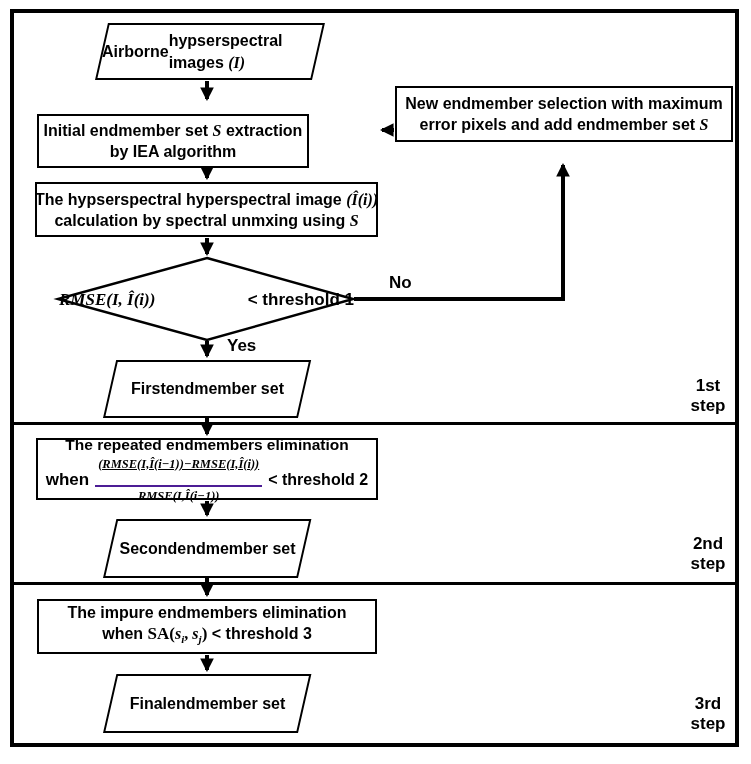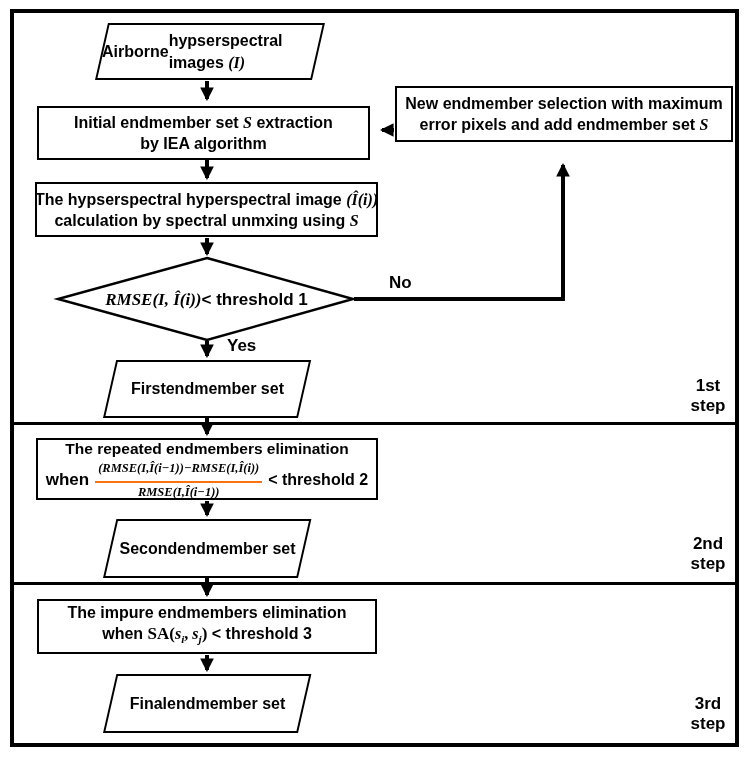--- a/index.html
+++ b/index.html
@@ -25,35 +25,35 @@
                transform:skewX(-12.8deg);transform-origin:left bottom;}
   .pgram-label{position:absolute;left:0;top:0;right:0;bottom:0;
                display:flex;justify-content:center;align-items:center;
                font-weight:bold;font-size:16px;line-height:22px;transform:translateX(7px);}
 
   .mi{font-family:"Liberation Serif",serif;font-style:italic;font-weight:bold;}
   .mup{font-family:"Liberation Serif",serif;font-style:normal;font-weight:bold;}
   sub.mi{font-size:0.7em;}
 
   .decision-label{position:absolute;left:59px;top:260px;width:295px;height:80px;z-index:2;
-                  display:flex;justify-content:center;align-items:center;
+                  display:flex;justify-content:space-between;align-items:center;
                   font-weight:bold;font-size:17px;white-space:nowrap;}
 
   .edge-label{position:absolute;z-index:2;font-weight:bold;font-size:17px;}
   #label-yes{left:227px;top:336px;}
   #label-no{left:369px;top:273px;margin-left:20px;}
 
   .step-label{position:absolute;left:678px;width:60px;z-index:2;text-align:center;
               font-weight:bold;font-size:17px;line-height:20px;}
   #step-1{top:376px;} #step-2{top:534px;} #step-3{top:694px;}
 
   .frac{display:inline-flex;flex-direction:column;align-items:center;
         font-family:"Liberation Serif",serif;font-style:italic;font-weight:bold;
         font-size:12.5px;line-height:16px;margin:0 6px;}
-  .frac .num{padding:0 3px 5px 3px;border-bottom:2px solid #f97316;white-space:nowrap;}
+  .frac .num{padding:0 3px 13px 3px;border-bottom:2px solid #4c1d95;white-space:nowrap;text-decoration:underline;}
   .frac .den{padding-top:1px;white-space:nowrap;}
   .when-row{display:flex;align-items:center;justify-content:center;margin-top:2px;}
 </style>
 </head>
 <body>
 
 <div id="canvas">
 
   <div class="frame"></div>
   <div class="divider" id="divider-1"></div>
@@ -79,21 +79,21 @@
   </svg>
 
   <div class="pgram" style="left:95px;top:23px;width:217px;height:57px">
     <div class="pgram-shape"></div>
     <div class="pgram-label">
       <div class="tline">Airborne</div>
       <div class="tline"><span>hypserspectral images </span><span class="mi">(I)</span></div>
     </div>
   </div>
 
-  <div class="box" style="left:37px;top:106px;width:333px;height:54px">
+  <div class="box" style="left:37px;top:114px;width:272px;height:54px">
     <div class="tline"><span>Initial endmember set </span><span class="mi">S</span><span> extraction</span></div>
     <div class="tline">by IEA algorithm</div>
   </div>
 
   <div class="box" style="left:395px;top:86px;width:338px;height:56px">
     <div class="tline">New endmember selection with maximum</div>
     <div class="tline"><span>error pixels and add endmember set </span><span class="mi">S</span></div>
   </div>
 
   <div class="box" style="left:35px;top:182px;width:343px;height:55px">

